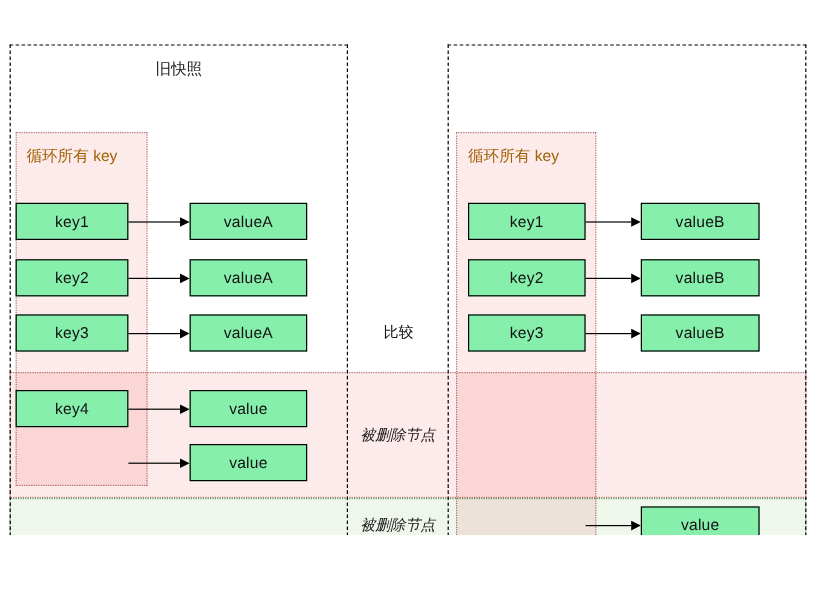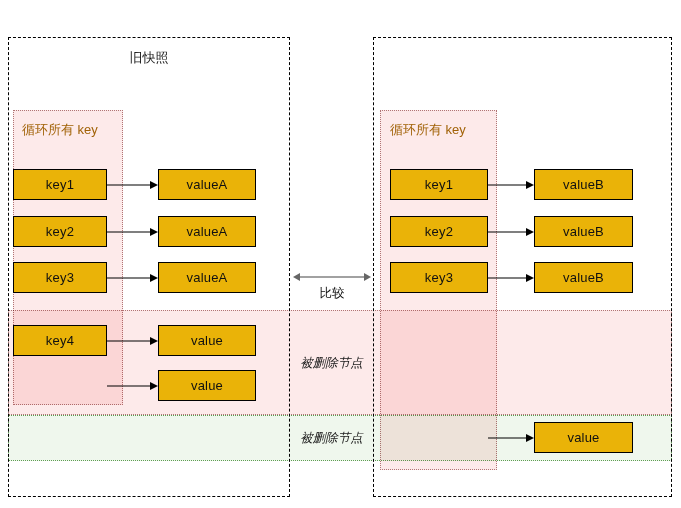--- a/index.html
+++ b/index.html
@@ -1,17 +1,17 @@
 <!DOCTYPE html>
 <html><head>
 <meta charset="utf-8">
 <style>
   html,body{margin:0;padding:0;background:#ffffff;}
   body{font-family:"Liberation Sans","DejaVu Sans",sans-serif;}
-  #stage{position:relative;width:681px;height:508px;background:#ffffff;overflow:hidden;}
+  #stage{position:relative;width:681px;height:446px;background:#ffffff;overflow:hidden;}
 
   
   .snapshot-frame{
     position:absolute;
     border:1.6px dashed #000000;
     background:transparent;
     box-sizing:border-box;
   }
   .snapshot-title{
     position:absolute;
@@ -56,21 +56,21 @@
     font-size:13px;
     color:#a16207;
     white-space:nowrap;
   }
 
   
   .node{
     position:absolute;
     box-sizing:border-box;
     border:1.4px solid #000000;
-    background:#eab308;
+    background:#86efac;
     display:flex;
     align-items:center;
     justify-content:center;
     font-size:13px;
     color:#111111;
     letter-spacing:.2px;
   }
 
   
   .arrow{position:absolute;}
@@ -103,21 +103,20 @@
     border-bottom:4px solid transparent;
     transform:translateY(-50%);
   }
   .compare .c-head.left{left:0;border-right:7px solid #666;}
   .compare .c-head.right{right:0;border-left:7px solid #666;}
   .compare .c-label{
     position:absolute;left:0;right:0;top:50%;
     transform:translateY(-50%);
     text-align:center;font-size:12.5px;color:#111;
     background:#ffffff;
-    margin-top:16px;
   }
 </style>
 </head>
 <body>
 
 <div id="stage">
 
   <div class="band band-pink" style="left:8px;top:310px;width:664px;height:105px;"></div>
 
   <div class="band band-green" style="left:8px;top:415px;width:664px;height:46px;"></div>

